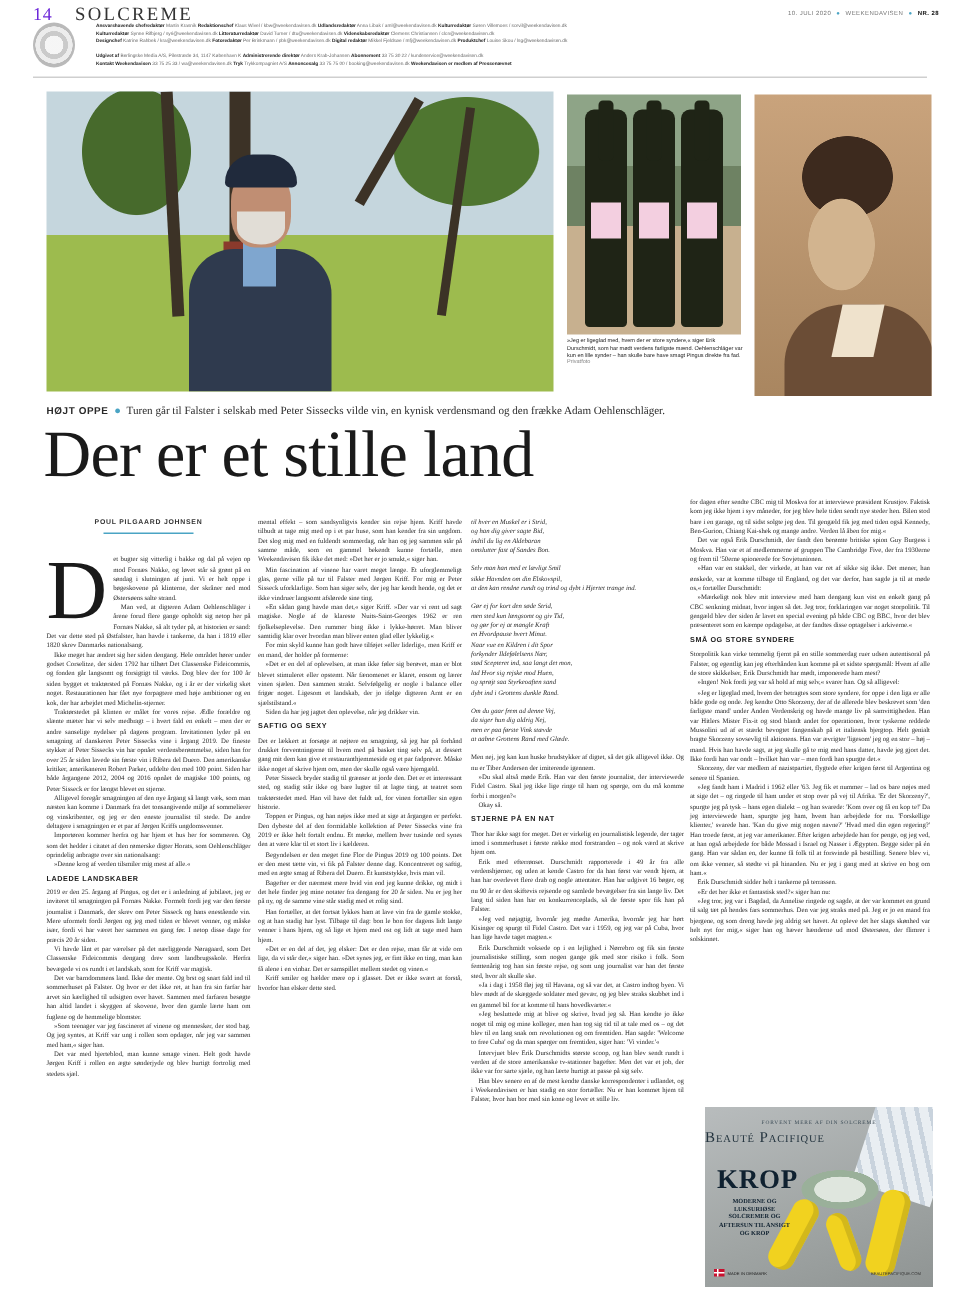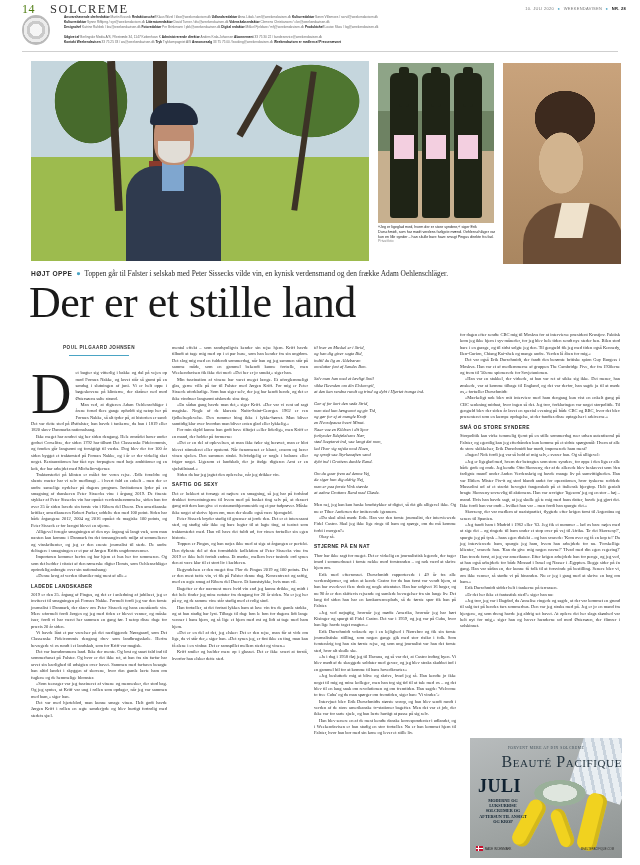--- a/index.html
+++ b/index.html
@@ -1,21 +1,21 @@
 <!DOCTYPE html>
 <html><head>
 <meta charset="utf-8">
 <style>
   * { box-sizing: border-box; margin: 0; padding: 0; }
   html, body { width: 640px; height: 865px; overflow: hidden; background: #ffffff; }
   body { font-family: "Liberation Serif", "DejaVu Serif", serif; color: #1b1b1b; position: relative; }
 
   
   .page-header { position: absolute; left: 0; top: 0; width: 640px; height: 52px; }
-  .page-num { position: absolute; left: 22px; top: 2px; font-size: 12px; color: #4d7c0f; letter-spacing: 0.5px; }
+  .page-num { position: absolute; left: 22px; top: 2px; font-size: 12px; color: #6d28d9; letter-spacing: 0.5px; }
   .section-name { position: absolute; left: 50px; top: 2px; font-size: 12.5px; letter-spacing: 1.5px; color: #333; }
   .issue-info { position: absolute; right: 14px; top: 6px; font-family: "Liberation Sans", sans-serif; font-size: 4px; color: #777; letter-spacing: 0.3px; white-space: nowrap; }
   .issue-info .no { color: #111; font-weight: bold; }
   .issue-info .sep { color: #4aa4c4; margin: 0 2px; }
   .logo { position: absolute; left: 22px; top: 15px; width: 28px; height: 30px; border-radius: 50%;
           background: radial-gradient(circle at 50% 50%, #f3f3f3 0 30%, #bdbdbd 31% 45%, #e8e8e8 46% 60%, #a8a8a8 61% 100%); opacity: 0.8; }
   .masthead { position: absolute; left: 64px; top: 15px; width: 520px; font-family: "Liberation Sans", sans-serif; font-size: 3.2px; line-height: 5.2px; color: #666; }
   .masthead p { white-space: nowrap; overflow: hidden; }
   .masthead b { color: #222; }
   .masthead .gap { height: 4px; }
@@ -78,21 +78,21 @@
   .poem p { text-indent: 0; white-space: nowrap; }
   .ad { position: absolute; left: 470px; top: 738px; width: 152px; height: 120px; overflow: hidden;
         background: linear-gradient(160deg, #b8bcbd 0%, #9fa4a3 60%, #8f9493 100%); }
   .ad .towel { position: absolute; right: -10px; top: -10px; width: 55px; height: 70px; background: repeating-linear-gradient(60deg, #e9eef2 0 6px, #c9d3dd 6px 9px); transform: rotate(18deg); }
   .ad .leaf { position: absolute; left: 60px; top: 40px; width: 60px; height: 30px; background: radial-gradient(ellipse at center, #dfe6de 0 40%, #9ab09a 41% 60%, transparent 61%); }
   .ad .tube { position: absolute; background: #f1d21f; border-radius: 8px; box-shadow: inset -4px 0 0 rgba(0,0,0,0.12); }
   .ad .tube1 { left: 50px; top: 60px; width: 18px; height: 50px; transform: rotate(28deg); }
   .ad .tube2 { left: 85px; top: 70px; width: 15px; height: 40px; transform: rotate(-20deg); }
   .ad .tube3 { left: 112px; top: 55px; width: 20px; height: 58px; transform: rotate(14deg); }
   .ad-tagline { position: absolute; left: 0; width: 100%; top: 8px; text-align: center; font-size: 3.6px; letter-spacing: 0.6px; color: #3a4a55; }
-  .ad-brand { position: absolute; left: 0; width: 100%; top: 15px; text-align: right; font-size: 16px; letter-spacing: 0.6px; color: #24343f; font-variant: small-caps; }
+  .ad-brand { position: absolute; left: 0; width: 100%; top: 15px; text-align: left; font-size: 10px; letter-spacing: 0.6px; color: #24343f; font-variant: small-caps; }
   .ad-stay { position: absolute; left: 8px; top: 38px; font-size: 18px; font-weight: bold; color: #0f2130; letter-spacing: 0.5px; }
   .ad-copy { position: absolute; left: 8px; top: 60px; width: 50px; text-align: center; font-size: 4.2px; line-height: 5.2px; font-weight: bold; color: #0f2130; }
   .ad-flag { position: absolute; left: 6px; bottom: 7px; width: 7px; height: 5px; background: #c8102e; }
   .ad-flag::before { content: ""; position: absolute; left: 2px; top: 0; width: 1px; height: 5px; background: #fff; }
   .ad-flag::after { content: ""; position: absolute; left: 0; top: 2px; width: 7px; height: 1px; background: #fff; }
   .ad-made { position: absolute; left: 15px; bottom: 7px; font-family: "Liberation Sans", sans-serif; font-size: 2.8px; color: #222; }
   .ad-url { position: absolute; right: 8px; bottom: 7px; font-family: "Liberation Sans", sans-serif; font-size: 2.8px; color: #333; }
 </style>
 </head>
 <body>
@@ -174,21 +174,21 @@
 </div>
 
 <div class="photo photo-portrait" title="Sketched portrait of Adam Oehlenschläger">
   <div class="coat"></div>
   <div class="collar"></div>
 </div>
 
 <div class="kicker">
   <span class="tag">HØJT OPPE</span>
   <span class="dot">●</span>
-  <span>Toppen går til Falster i selskab med Peter Sissecks vilde vin, en kynisk verdensmand og den frække Adam Oehlenschläger.</span>
+  <span>Turen går til Falster i selskab med Peter Sissecks vilde vin, en kynisk verdensmand og den frække Adam Oehlenschläger.</span>
 </div>
 <h1 class="headline">Der er et stille land</h1>
 
 <div class="col col-1">
   <div class="byline">POUL PILGAARD JOHNSEN</div>
   <div class="byline-rule"></div>
   <p class="noindent"><span class="dropcap">D</span><span>et bugter sig vitterlig i bakke og dal på vejen op mod Fornæs Nakke, og løvet står så grønt på en søndag i slutningen af juni. Vi er helt oppe i bøgeskovene på klinterne, der skråner ned mod Østersøens salte strand.</span></p>
   <p>Man ved, at digteren Adam Oehlenschläger i årene forud flere gange opholdt sig netop her på Fornæs Nakke, så alt tyder på, at historien er sand: Det var dette sted på Østfalster, han havde i tankerne, da han i 1819 eller 1820 skrev Danmarks nationalsang.</p>
   <p>Ikke meget har ændret sig her siden dengang. Hele området hører under godset Corselitze, der siden 1792 har tilhørt Det Classenske Fideicommis, og fonden går langsomt og forsigtigt til værks. Dog blev der for 100 år siden bygget et traktørsted på Fornæs Nakke, og i år er der virkelig sket noget. Restaurationen har fået nye forpagtere med høje ambitioner og en kok, der har arbejdet med Michelin-stjerner.</p>
   <p>Traktørstedet på klinten er målet for vores rejse. Ædle forældre og slænte mæter har vi selv medbragt – i hvert fald en enkelt – men der er andre sanselige nydelser på dagens program. Invitationen lyder på en smagning af danskeren Peter Sissecks vine i årgang 2019. De fineste stykker af Peter Sissecks vin har opnået verdensberømmelse, siden han for over 25 år siden lavede sin første vin i Ribera del Duero. Den amerikanske kritiker, amerikaneren Robert Parker, uddelte den med 100 point. Siden har både årgangene 2012, 2004 og 2016 opnået de magiske 100 points, og Peter Sisseck er for længst blevet en stjerne.</p>
@@ -282,18 +282,18 @@
 </div>
 
 <div class="ad">
   <div class="towel"></div>
   <div class="leaf"></div>
   <div class="tube tube1"></div>
   <div class="tube tube2"></div>
   <div class="tube tube3"></div>
   <div class="ad-tagline">FORVENT MERE AF DIN SOLCREME</div>
   <div class="ad-brand">Beauté Pacifique</div>
-  <div class="ad-stay">JULI</div>
+  <div class="ad-stay">KROP</div>
   <div class="ad-copy">MODERNE OG LUKSURIØSE SOLCREMER OG AFTERSUN TIL ANSIGT OG KROP</div>
   <div class="ad-flag"></div>
   <div class="ad-made">MADE IN DENMARK</div>
   <div class="ad-url">BEAUTEPACIFIQUE.COM</div>
 </div>
 
 </body></html>

